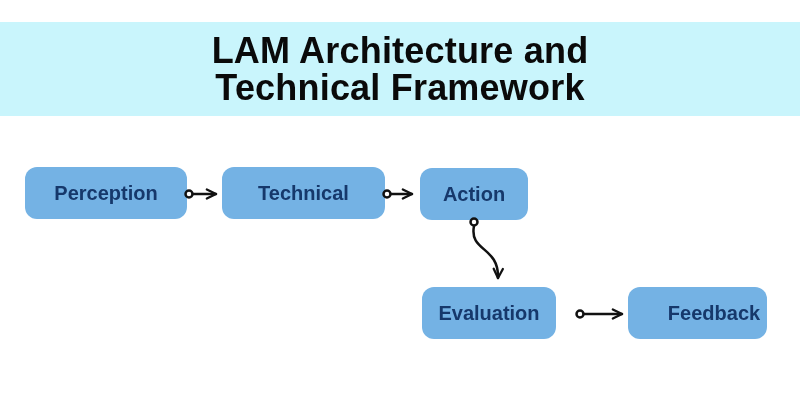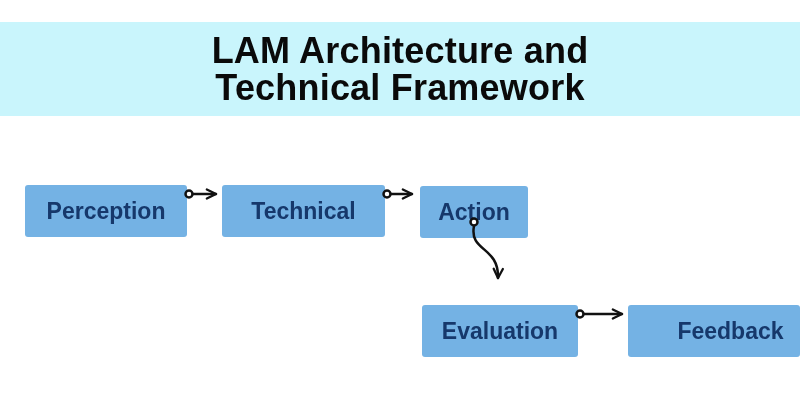--- a/index.html
+++ b/index.html
@@ -32,35 +32,34 @@
     text-align:center;
     font-size:36px;
     font-weight:bold;
     line-height:37px;
     color:var(--title-text);
     letter-spacing:0.2px;
   }
   .node{
     position:absolute;
     background:var(--node-bg);
-    border-radius:3px;
+    border-radius:12px;
     display:flex;
     align-items:center;
     justify-content:center;
     color:var(--node-text);
-    font-size:23px;
+    font-size:20px;
     font-weight:bold;
     height:52px;
-    margin-top:18px;
   }
   #node-perception{left:25px;  top:167px; width:162px;}
   #node-reasoning {left:222px; top:167px; width:163px;}
   #node-action    {left:420px; top:168px; width:108px;}
-  #node-evaluation{left:422px; top:287px; width:156px;}
-  #node-feedback  {left:628px; top:287px; width:172px;padding-left:33px;}
+  #node-evaluation{left:422px; top:287px; width:134px;}
+  #node-feedback  {left:628px; top:287px; width:139px;padding-left:33px;}
   svg.edges{
     position:absolute;
     left:0; top:0;
     width:800px; height:400px;
     pointer-events:none;
   }
   svg.edges .line{
     fill:none;
     stroke:var(--arrow);
     stroke-width:2.5;

